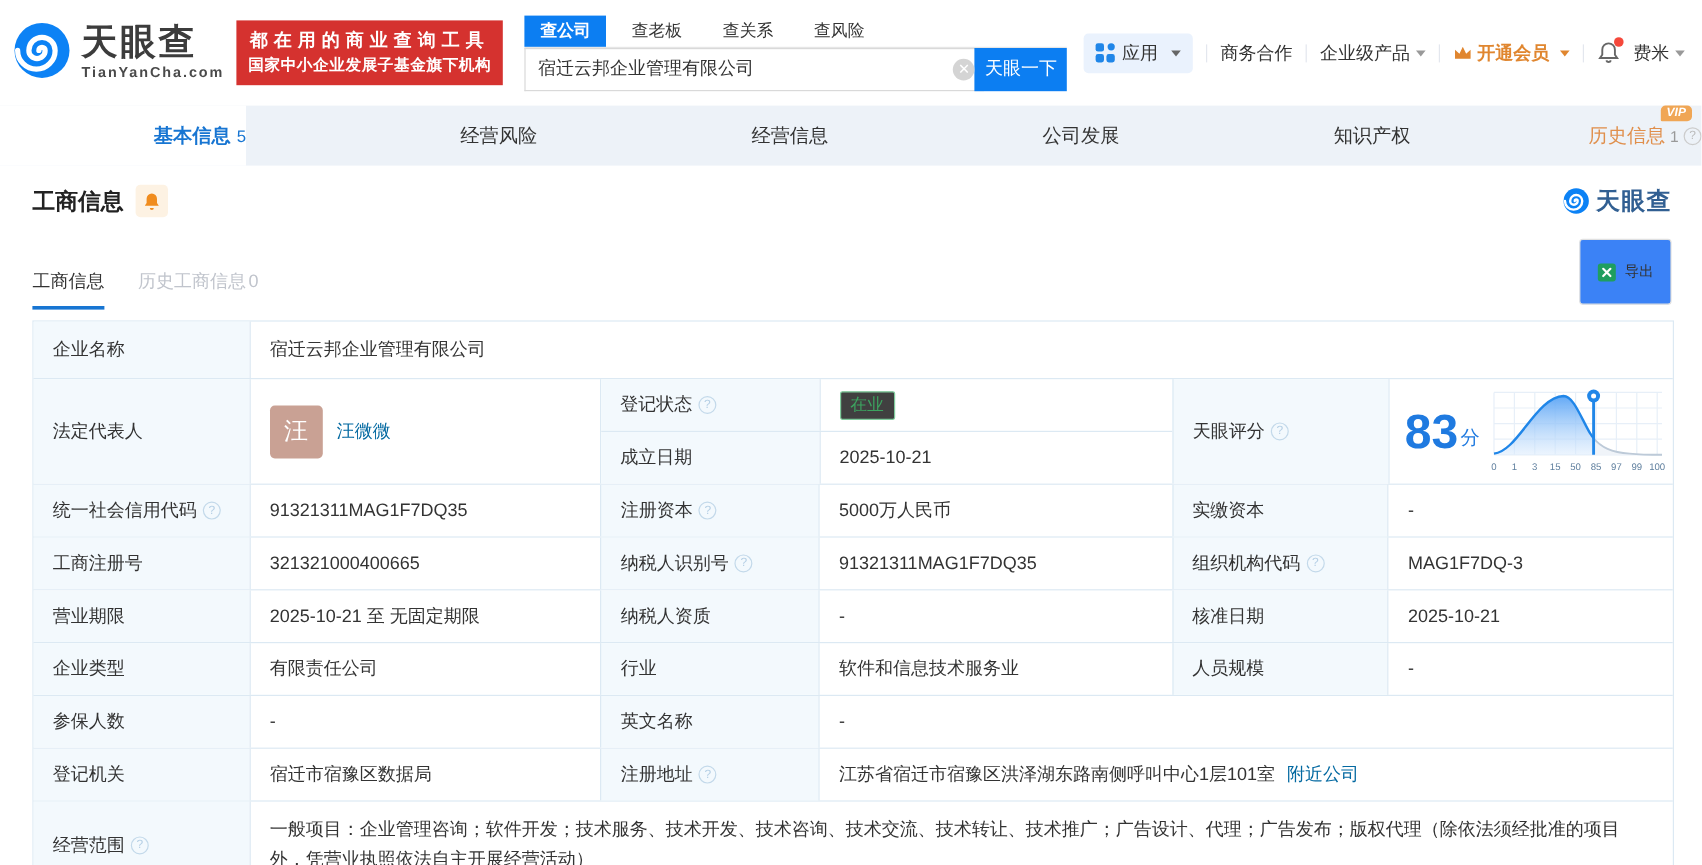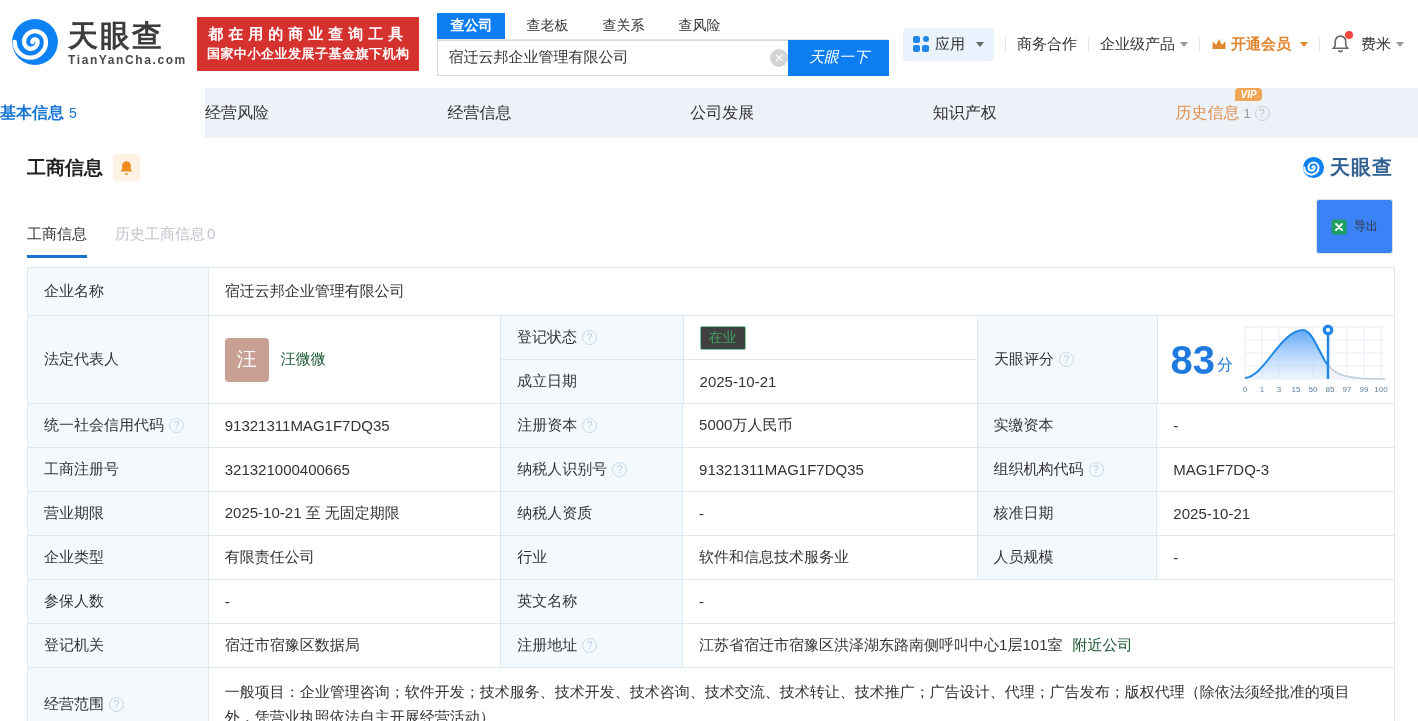--- a/index.html
+++ b/index.html
@@ -17,39 +17,39 @@
 
   .search { margin-left:18px; width:452px; }
   .stabs { display:flex; align-items:flex-end; gap:8px; border-bottom:1px solid #e6e6e6; }
   .stab { font-size:14px; color:#333; padding:4px 13px; cursor:pointer; }
   .stab.act { background:#0c7ef2; color:#fff; font-weight:700; }
   .sbox { display:flex; margin-top:0; }
   .sbox input { flex:1; height:36px; border:1px solid #d9d9d9; border-right:none; padding:0 30px 0 10px;
                 font-size:15px; color:#333; outline:none; font-family:inherit; }
   .clear { width:18px; height:18px; border-radius:50%; background:#d4d4d4; color:#fff; font-size:12px;
            display:flex; align-items:center; justify-content:center; margin-left:-26px; margin-top:9px; cursor:pointer; z-index:2; }
-  .sbtn { width:101px; height:36px; background:#0c7ef2; color:#fff; border:none; font-size:15px; cursor:pointer; font-family:inherit;font-style:italic; }
+  .sbtn { width:77px; height:36px; background:#0c7ef2; color:#fff; border:none; font-size:15px; cursor:pointer; font-family:inherit; }
 
   .hnav { margin-left:auto; display:flex; align-items:center; gap:11px; font-size:15px; color:#333; white-space:nowrap; }
   .vsep { width:1px; height:15px; background:#e3e7ee; }
   .chip { display:flex; align-items:center; gap:6px; background:#eaf2fd; border-radius:4px; padding:7px 10px; cursor:pointer; }
   .grid-icon { display:grid; grid-template-columns:7px 7px; grid-template-rows:7px 7px; gap:2px; }
   .grid-icon i { background:#2086e8; border-radius:2px; }
   .grid-icon i.dot { width:6px; height:6px; border-radius:50%; justify-self:end; }
   .caret { width:0; height:0; border-left:4px solid transparent; border-right:4px solid transparent;
            border-top:5px solid #666; display:inline-block; margin-left:5px; }
   .caret.or { border-top-color:#e0862f; }
   .hitem { display:flex; align-items:center; cursor:pointer; }
   .vipword { color:#e0862f; font-weight:700; display:flex; align-items:center; gap:4px; }
   .bellwrap { position:relative; cursor:pointer; display:flex; }
   .reddot { position:absolute; top:-3px; right:-3px; width:8px; height:8px; border-radius:50%; background:#f5483b; }
 
   
   .mtabs { display:flex; height:50px; background:#edf2f8; }
-  .mtab { flex:1; display:flex; align-items:center; justify-content:flex-start; font-size:16px; color:#333; cursor:pointer; }
+  .mtab { flex:1; display:flex; align-items:center; justify-content:flex-end; font-size:16px; color:#333; cursor:pointer; }
   .mtab.act { flex:none; width:205px; background:#fff; color:#1775d2; font-weight:700; }
   .mtab .cnt { font-size:14px; margin-left:5px; font-weight:400; }
   .mtab.act .cnt { color:#1775d2; }
   .mtab.hist { color:#e08f4c; }
   .histwrap { position:relative; display:flex; align-items:center; }
   .vipbadge { position:absolute; top:-15px; right:8px; background:#f0a655; color:#fff; font-size:10px;
               font-weight:700; font-style:italic; padding:1px 5px; border-radius:4px 4px 4px 1px; }
   .histcnt { color:#999; font-size:13px; margin:0 4px 0 4px; }
   .qmark { width:15px; height:15px; border:1px solid #ccc; color:#bbb; border-radius:50%; font-size:10px;
            display:inline-flex; align-items:center; justify-content:center; }
@@ -86,21 +86,21 @@
   .r2 { min-height:88px; }
   .r9 { min-height:74px; }
   .mid2 { width:477px; display:flex; flex-direction:column; border-left:1px solid #dce9f3; }
   .mid2 .sub { display:flex; flex:1; }
   .mid2 .sub + .sub { border-top:1px solid #dce9f3; }
   .mid2 .cell:first-child { border-left:none; }
   .help { width:15px; height:15px; border:1px solid #c3d9ea; color:#b5cfe5; border-radius:50%; font-size:10px;
           display:inline-flex; align-items:center; justify-content:center; flex:none; }
   .avatar { width:44px; height:44px; border-radius:4px; background:#c9a194; color:#fff; font-size:20px;
             display:flex; align-items:center; justify-content:center; margin-right:12px; }
-  .link { color:#14532d; cursor:pointer; text-decoration:none; }
+  .link { color:#0369a1; cursor:pointer; text-decoration:none; }
   .badge-green { color:#3ca35f; background:#404040; border:1px solid #7ecb9b; border-radius:2px;
                  padding:2px 8px; font-size:14px; }
   .scorewrap { display:flex; align-items:center; padding:0 2px 0 13px; width:238px; border-left:1px solid #dce9f3; }
   .score-num { font-size:40px; font-weight:700; color:#1f7ae0; line-height:40px; }
   .score-unit { font-size:16px; color:#1f7ae0; margin:12px 2px 0 2px; }
   .scope { line-height:25px; padding:11px 16px; align-items:flex-start; }
   .addr { gap:10px; }
 
   svg text { font-family:"Liberation Sans","DejaVu Sans",sans-serif; }
 </style>

